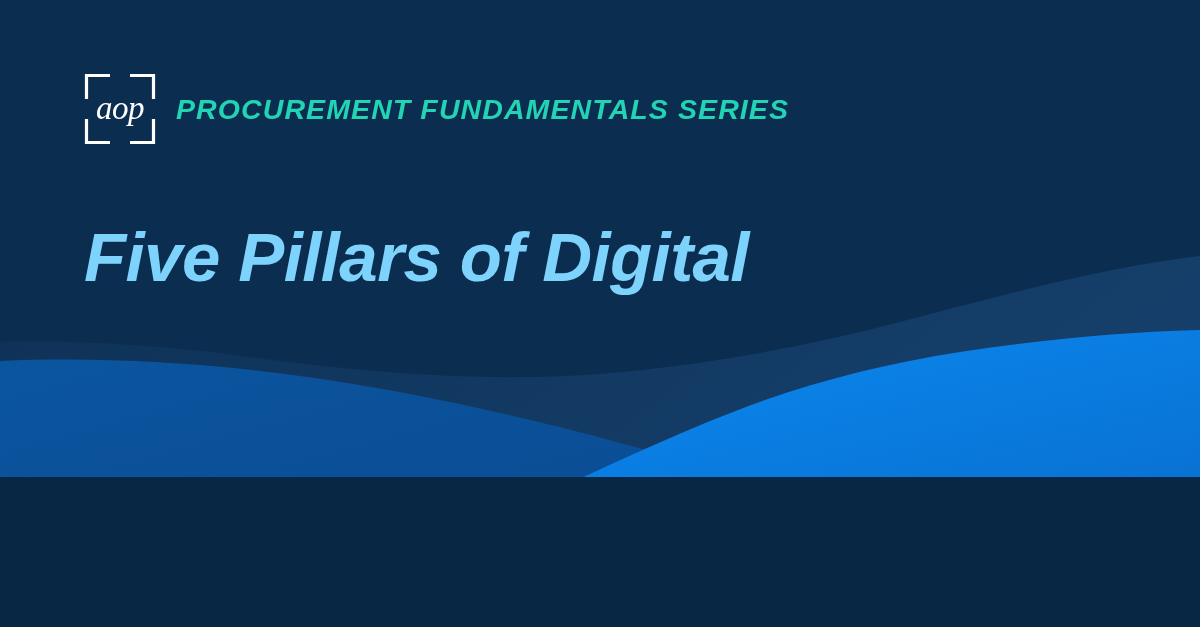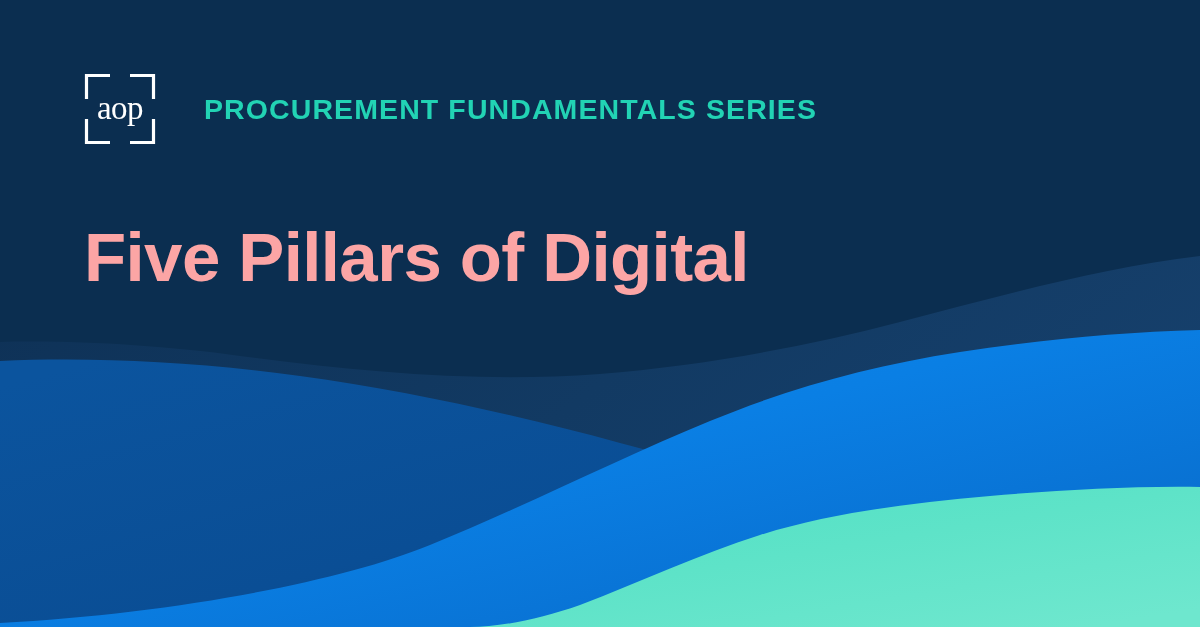--- a/index.html
+++ b/index.html
@@ -8,23 +8,24 @@
     padding: 0;
     background: #072744;
   }
   body {
     font-family: "Liberation Sans", sans-serif;
   }
 
   #banner {
     position: relative;
     width: 1200px;
-    height: 627px;
+    height: 477px;
     overflow: hidden;
     background: #0B2E50;
+    font-style: italic;
   }
 
   
   #waves {
     position: absolute;
     left: 0;
     top: 0;
     width: 1200px;
     height: 627px;
     display: block;
@@ -76,41 +77,41 @@
     font-size: 33px;
     line-height: 1;
     font-weight: 400;
     color: #FFFFFF;
     letter-spacing: -0.5px;
     padding-bottom: 2px;
     box-sizing: border-box;
   }
 
   .eyebrow-text {
-    margin-left: 48px;
+    margin-left: 20px;
     font-family: "Liberation Sans", sans-serif;
     font-size: 28.5px;
     font-weight: 700;
     letter-spacing: 1.1px;
     color: #22D3B4;
     white-space: nowrap;
   }
 
   
   .headline {
     position: absolute;
     left: 84px;
     top: 211px;
     width: 1060px;
     font-family: "Liberation Sans", sans-serif;
     font-weight: 700;
     font-size: 69px;
     line-height: 94px;
     letter-spacing: -0.6px;
-    color: #fca5a5;
+    color: #7dd3fc;
     margin: 0;
   }
   .headline .line {
     display: block;
     white-space: nowrap;
   }
 </style>
 </head>
 <body>
 

